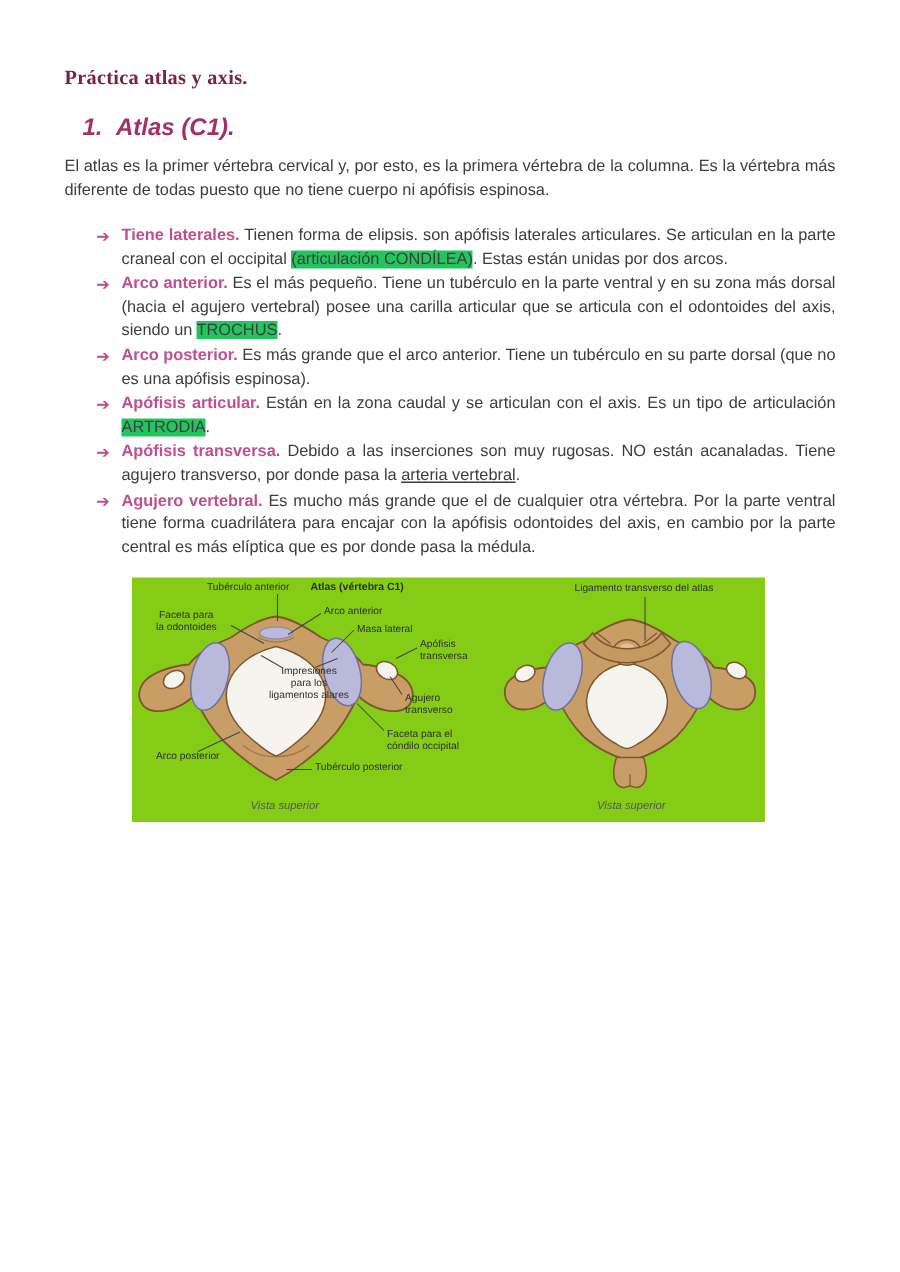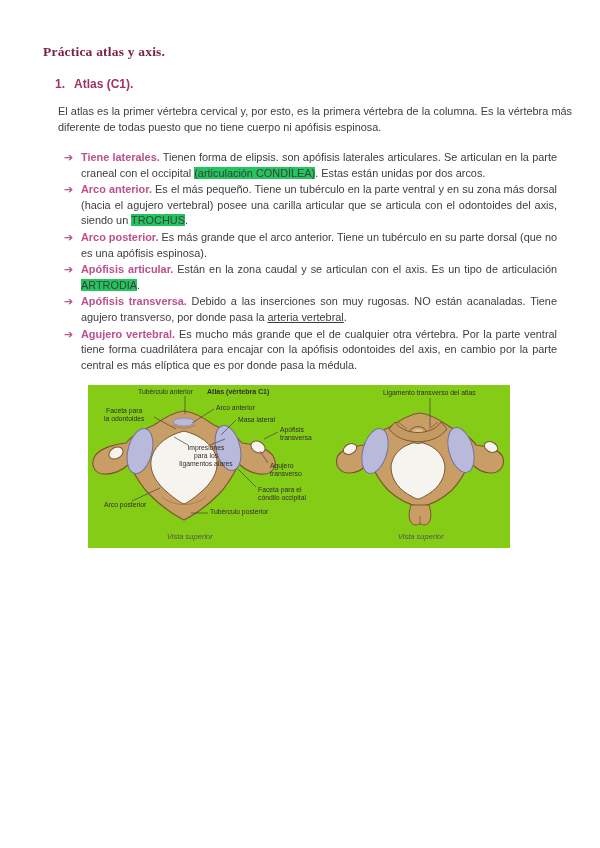--- a/index.html
+++ b/index.html
@@ -10,25 +10,25 @@
     margin:0 auto;
     padding-left:32px;
   }
   .title {
     position:absolute; left:43px; top:44px;
     font-family:"Liberation Serif", serif; font-weight:bold;
     font-size:13.5px; color:#7b2148; letter-spacing:.2px;
   }
   .section-head {
     position:absolute; left:55px; top:77px;
-    font-weight:bold; font-size:12px; color:#a23168;
+    font-weight:bold; font-size:16px; color:#a23168;font-style:italic;
   }
   .section-head .num { margin-right:9px; }
   .intro {
-    position:absolute; left:58px; top:104px; width:514px;
+    position:absolute; left:43px; top:104px; width:514px;
     font-size:10.9px; line-height:15.5px; text-align:justify;
   }
   .bullet-list { position:absolute; left:43px; top:150px; width:514px; }
   .bullet { display:flex; margin-bottom:1px; }
   .arrow {
     flex:none; width:17px; margin-left:21px;
     font-family:"DejaVu Sans", sans-serif;
     color:#bf4f8e; font-weight:bold; font-size:11px; line-height:15.6px;
   }
   .content {

